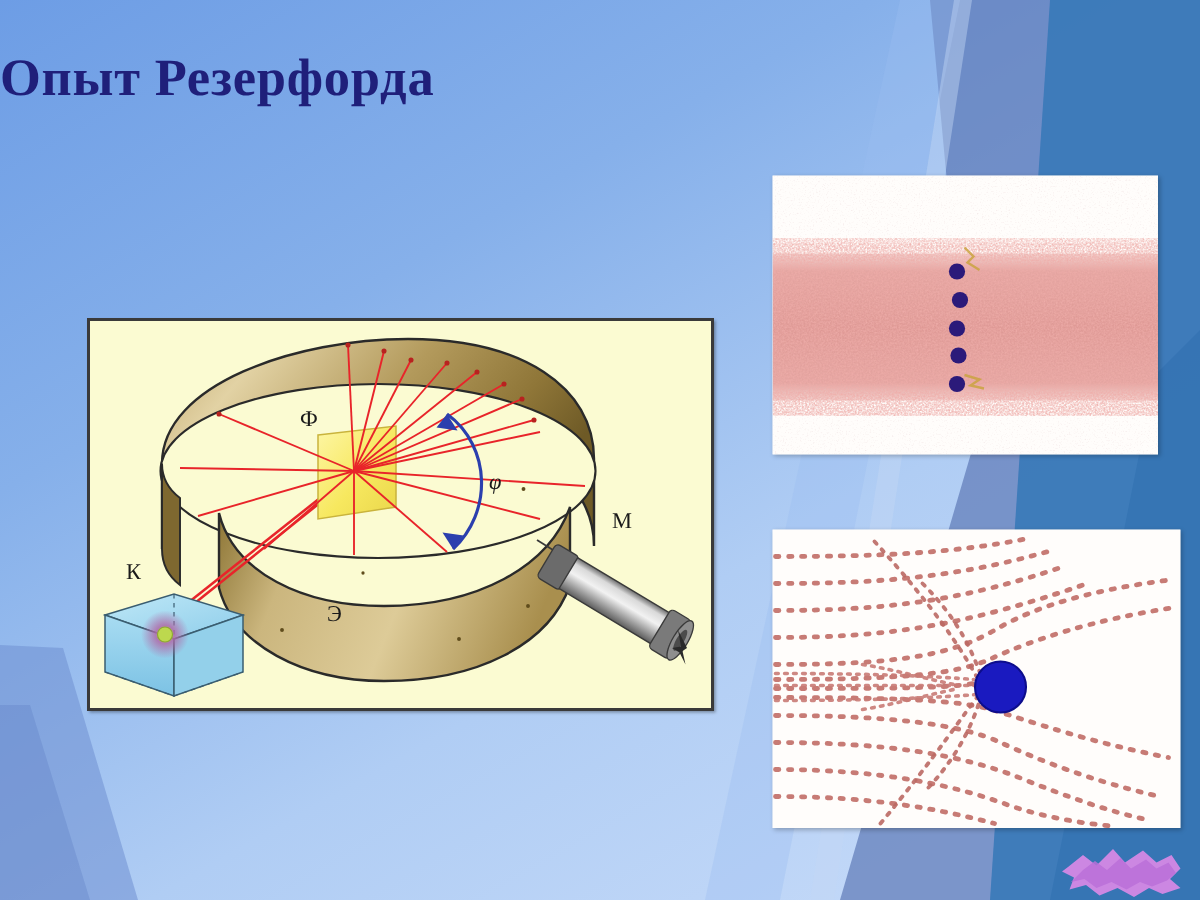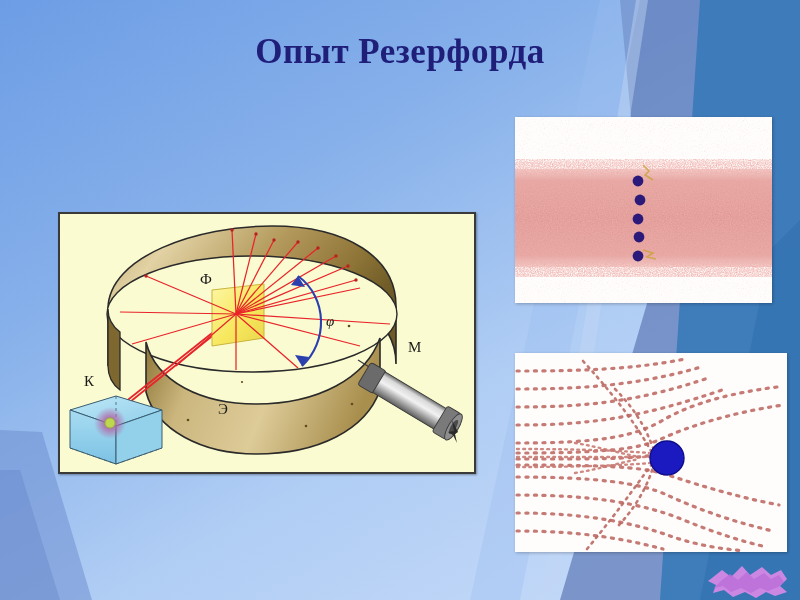--- a/index.html
+++ b/index.html
@@ -6,21 +6,21 @@
   body{
     width:800px;height:600px;overflow:hidden;position:relative;
     font-family:"Liberation Serif", serif;
     background:linear-gradient(135deg,#6c9ce4 0%, #7aa7e8 25%, #a9c9f2 60%, #bfd6f7 100%);
   }
   .bg-layer{position:absolute;inset:0;overflow:hidden;}
   .bg-layer svg{display:block;width:800px;height:600px;}
 
   
   #title{
-    position:absolute;left:0;top:32px;width:800px;text-align:center;
+    position:absolute;left:0;top:32px;width:800px;
     font-size:35px;font-weight:bold;color:#1f1f7a;
     letter-spacing:0.5px;
     font-family:"Liberation Serif", serif;
   }
 
   
   #diagram-panel{
     position:absolute;left:58px;top:212px;width:414px;height:258px;
     background:#fbfbd2;border:2px solid #3a3a3a;
     box-shadow:1px 1px 2px rgba(0,0,0,.35);

